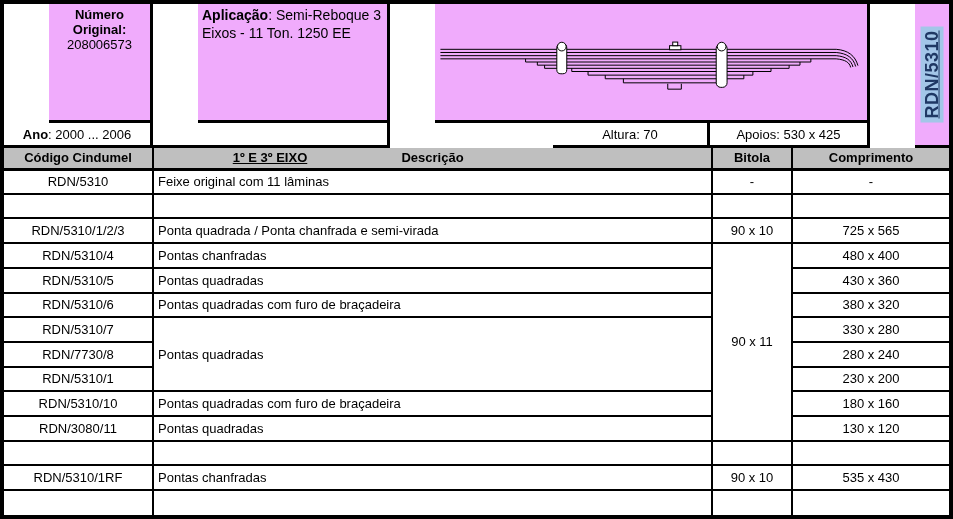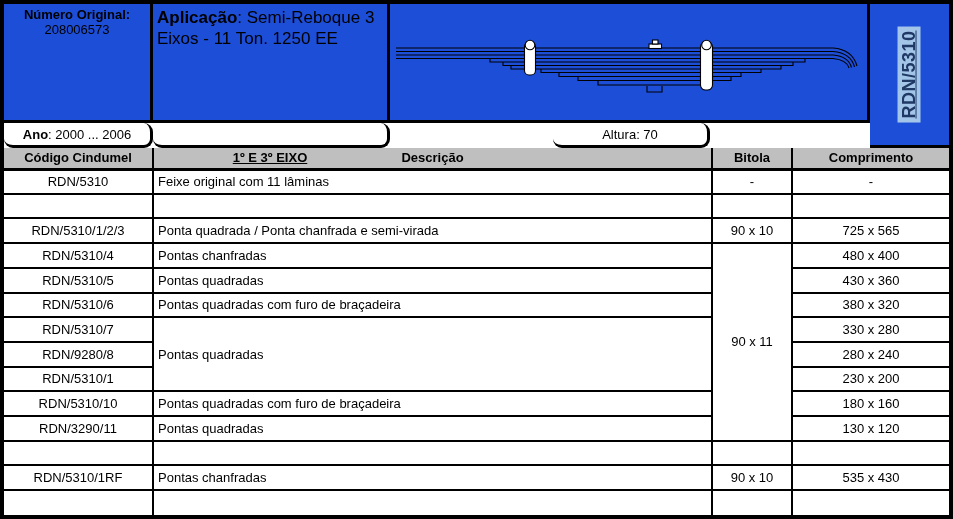--- a/index.html
+++ b/index.html
@@ -16,26 +16,27 @@
   
   .top-grid {
     display:grid;
     grid-template-columns:149px 237px 163px 157px 160px 79px;
     grid-template-rows:119px 25px;
     width:945px; height:144px;
   }
   .tcell {
     border-right:3px solid #000;
     border-bottom:3px solid #000;
-    background:#1d4ed8;
+    background:#f0abfc;
     overflow:hidden;
+    margin-left:45px;
   }
   .cell-numero { grid-column:1; grid-row:1; text-align:center; padding-top:3px; font-size:13px; }
   .cell-numero .lbl { font-weight:bold; }
-  .cell-aplicacao { grid-column:2; grid-row:1; padding:3px 4px; font-size:17px; line-height:1.25; }
+  .cell-aplicacao { grid-column:2; grid-row:1; padding:3px 4px; font-size:14px; line-height:1.25; }
   .cell-aplicacao .lbl { font-weight:bold; }
   .cell-drawing { grid-column:3 / span 3; grid-row:1; position:relative; }
   .cell-drawing svg { display:block; width:100%; height:100%; }
   .cell-rdn {
     grid-column:6; grid-row:1 / span 2;
     border-right:none;
     display:flex; align-items:center; justify-content:center;
   }
   .rdn-vert {
     transform:rotate(-90deg);
@@ -45,21 +46,20 @@
     color:#1F3864;
     background:#A3C6E8;
     text-decoration:underline;
     padding:1px 4px;
   }
   .info-cell {
     display:flex; align-items:center; justify-content:center;
     font-size:13px;
     border-right:3px solid #000; border-bottom:3px solid #000;
     background:#fff;
-    border-radius:9px;
   }
   .cell-ano { grid-column:1; grid-row:2; }
   .cell-eixo { grid-column:2; grid-row:2; font-weight:bold; }
   .cell-eixo span { text-decoration:underline;margin-top:47px; }
   .cell-furo { grid-column:3; grid-row:2; }
   .cell-altura { grid-column:4; grid-row:2; }
   .cell-apoios { grid-column:5; grid-row:2; }
   .lbl { font-weight:bold; }
 
   
@@ -143,20 +143,23 @@
     <div class="info-cell cell-ano">
       <span class="lbl">Ano</span>
         <span>: 2000 ... 2006</span>
     </div>
     <div class="info-cell cell-eixo">
       <span>1º E 3º EIXO</span>
     </div>
     <div class="info-cell cell-altura">
       <span>Altura: 70</span>
     </div>
+    <div class="info-cell cell-apoios">
+      <span>Apoios: 530 x 425</span>
+    </div>
   </div>
 
   <table class="parts">
     <colgroup>
       <col style="width:149px">
         <col style="width:559px">
         <col style="width:80px">
         <col style="width:157px">
     </colgroup>
     <thead>
@@ -201,34 +204,34 @@
         <td class="c">RDN/5310/6</td>
         <td class="l">Pontas quadradas com furo de braçadeira</td>
         <td class="c last">380 x 320</td>
       </tr>
       <tr>
         <td class="c">RDN/5310/7</td>
         <td class="l mid" rowspan="3">Pontas quadradas</td>
         <td class="c last">330 x 280</td>
       </tr>
       <tr>
-        <td class="c">RDN/9280/8</td>
+        <td class="c">RDN/7730/8</td>
         <td class="c last">280 x 240</td>
       </tr>
       <tr>
         <td class="c">RDN/5310/1</td>
         <td class="c last">230 x 200</td>
       </tr>
       <tr>
         <td class="c">RDN/5310/10</td>
         <td class="l">Pontas quadradas com furo de braçadeira</td>
         <td class="c last">180 x 160</td>
       </tr>
       <tr>
-        <td class="c">RDN/3290/11</td>
+        <td class="c">RDN/3080/11</td>
         <td class="l">Pontas quadradas</td>
         <td class="c last">130 x 120</td>
       </tr>
       <tr>
         <td class="c"></td>
         <td class="l"></td>
         <td class="c"></td>
         <td class="c last"></td>
       </tr>
       <tr>

